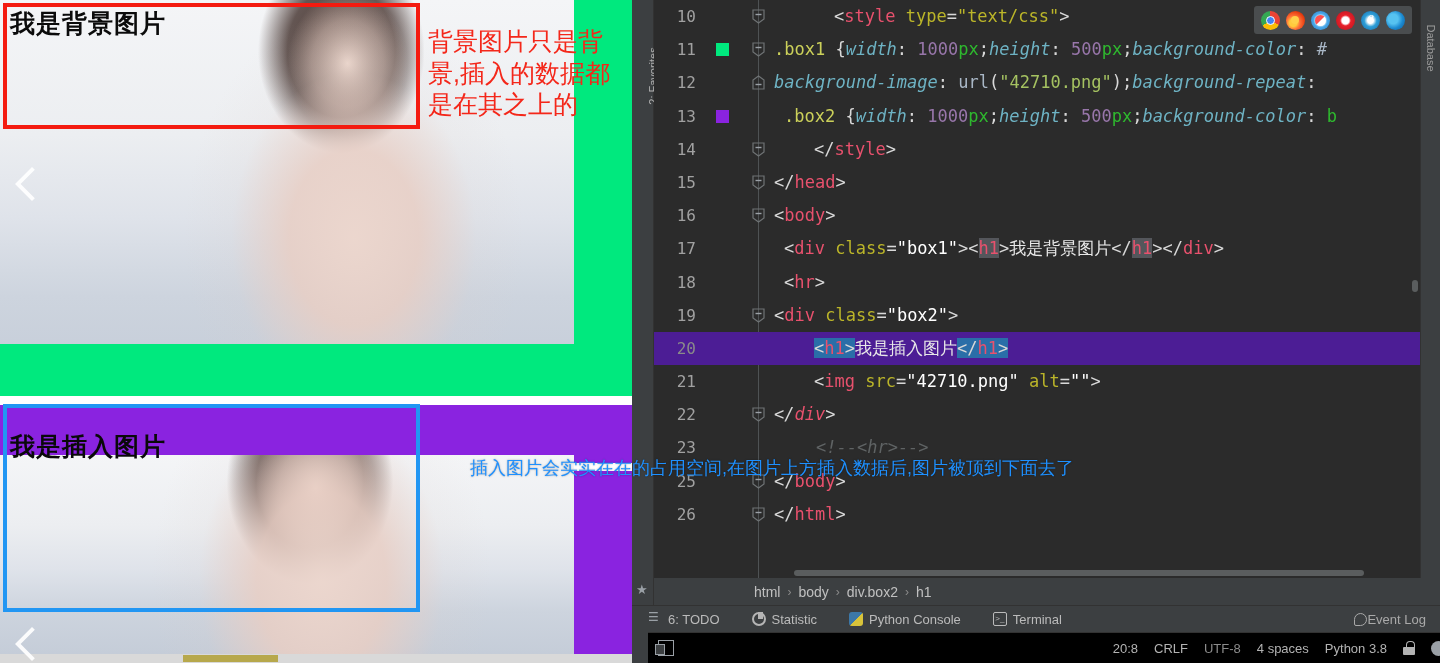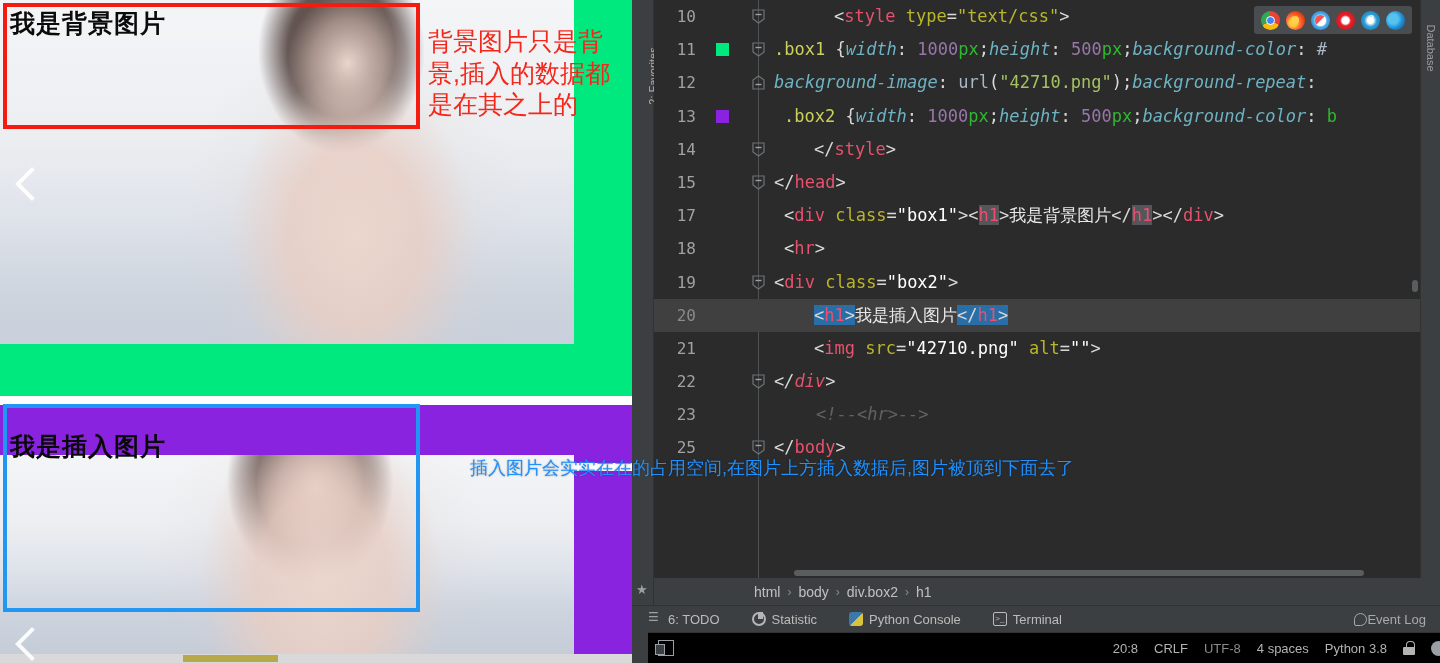--- a/index.html
+++ b/index.html
@@ -112,21 +112,21 @@
 
   #editor {
     position: absolute; left: 22px; top: 0; right: 20px; height: 578px;
     background: #2b2b2b; overflow: hidden;
     font-family: "DejaVu Sans Mono", "Liberation Mono", monospace;
     font-size: 17px;
   }
   .code-row {
     position: relative; height: 33.2px; line-height: 33.2px; white-space: nowrap;
   }
-  .code-row.current { background: #404040; }
+  .code-row.current { background: #4c1d95; }
   .gutter-num {
     position: absolute; left: 0; width: 42px; text-align: right;
     color: #a1a1a1; font-size: 16px;
   }
   .code-row.current .gutter-num { color: #8a8a8a; }
   .swatch {
     position: absolute; left: 62px; top: 10px; width: 13px; height: 13px;
   }
   .fold {
     position: absolute; left: 98px; top: 9px; width: 13px; height: 15px;
@@ -337,20 +337,30 @@
             <span class="gutter-num">15</span>
             <span class="fold">
               <svg width="13" height="15" viewBox="0 0 13 15">
                 <path d="M1 1h11v9l-5.5 4L1 10z" fill="none" stroke="#6f7375" stroke-width="1.2"></path>
                 <path d="M3.5 5.5h6" stroke="#9aa0a6" stroke-width="1.4"></path>
               </svg>
             </span>
             <span class="code-text" style="padding-left: 0px;"><span class="t-punct">&lt;/</span><span class="t-tag">head</span><span class="t-punct">&gt;</span></span>
           </div>
           <div class="code-row">
+            <span class="gutter-num">16</span>
+            <span class="fold">
+              <svg width="13" height="15" viewBox="0 0 13 15">
+                <path d="M1 1h11v9l-5.5 4L1 10z" fill="none" stroke="#6f7375" stroke-width="1.2"></path>
+                <path d="M3.5 5.5h6" stroke="#9aa0a6" stroke-width="1.4"></path>
+              </svg>
+            </span>
+            <span class="code-text" style="padding-left: 0px;"><span class="t-punct">&lt;</span><span class="t-tag">body</span><span class="t-punct">&gt;</span></span>
+          </div>
+          <div class="code-row">
             <span class="gutter-num">17</span>
             <span class="code-text" style="padding-left: 10px;"><span class="t-punct">&lt;</span><span class="t-tag">div</span><span class="t-punct"> </span><span class="t-attr">class</span><span class="t-punct">=</span><span class="t-white">"box1"</span><span class="t-punct">&gt;&lt;</span><span class="t-tag hl-tagname">h1</span><span class="t-punct">&gt;</span><span class="t-text">我是背景图片</span><span class="t-punct">&lt;/</span><span class="t-tag hl-tagname">h1</span><span class="t-punct">&gt;&lt;/</span><span class="t-tag">div</span><span class="t-punct">&gt;</span></span>
           </div>
           <div class="code-row">
             <span class="gutter-num">18</span>
             <span class="code-text" style="padding-left: 10px;"><span class="t-punct">&lt;</span><span class="t-tag">hr</span><span class="t-punct">&gt;</span></span>
           </div>
           <div class="code-row">
             <span class="gutter-num">19</span>
             <span class="fold">
@@ -385,20 +395,30 @@
           </div>
           <div class="code-row">
             <span class="gutter-num">25</span>
             <span class="fold">
               <svg width="13" height="15" viewBox="0 0 13 15">
                 <path d="M1 1h11v9l-5.5 4L1 10z" fill="none" stroke="#6f7375" stroke-width="1.2"></path>
                 <path d="M3.5 5.5h6" stroke="#9aa0a6" stroke-width="1.4"></path>
               </svg>
             </span>
             <span class="code-text" style="padding-left: 0px;"><span class="t-punct">&lt;/</span><span class="t-tag">body</span><span class="t-punct">&gt;</span></span>
+          </div>
+          <div class="code-row">
+            <span class="gutter-num">26</span>
+            <span class="fold">
+              <svg width="13" height="15" viewBox="0 0 13 15">
+                <path d="M1 1h11v9l-5.5 4L1 10z" fill="none" stroke="#6f7375" stroke-width="1.2"></path>
+                <path d="M3.5 5.5h6" stroke="#9aa0a6" stroke-width="1.4"></path>
+              </svg>
+            </span>
+            <span class="code-text" style="padding-left: 0px;"><span class="t-punct">&lt;/</span><span class="t-tag">html</span><span class="t-punct">&gt;</span></span>
           </div>
         </div>
 
       <div id="run-browsers">
         <span class="bicon bi-chrome"></span>
         <span class="bicon bi-firefox"></span>
         <span class="bicon bi-safari"></span>
         <span class="bicon bi-opera"></span>
         <span class="bicon bi-ie"></span>
         <span class="bicon bi-edge"></span>

